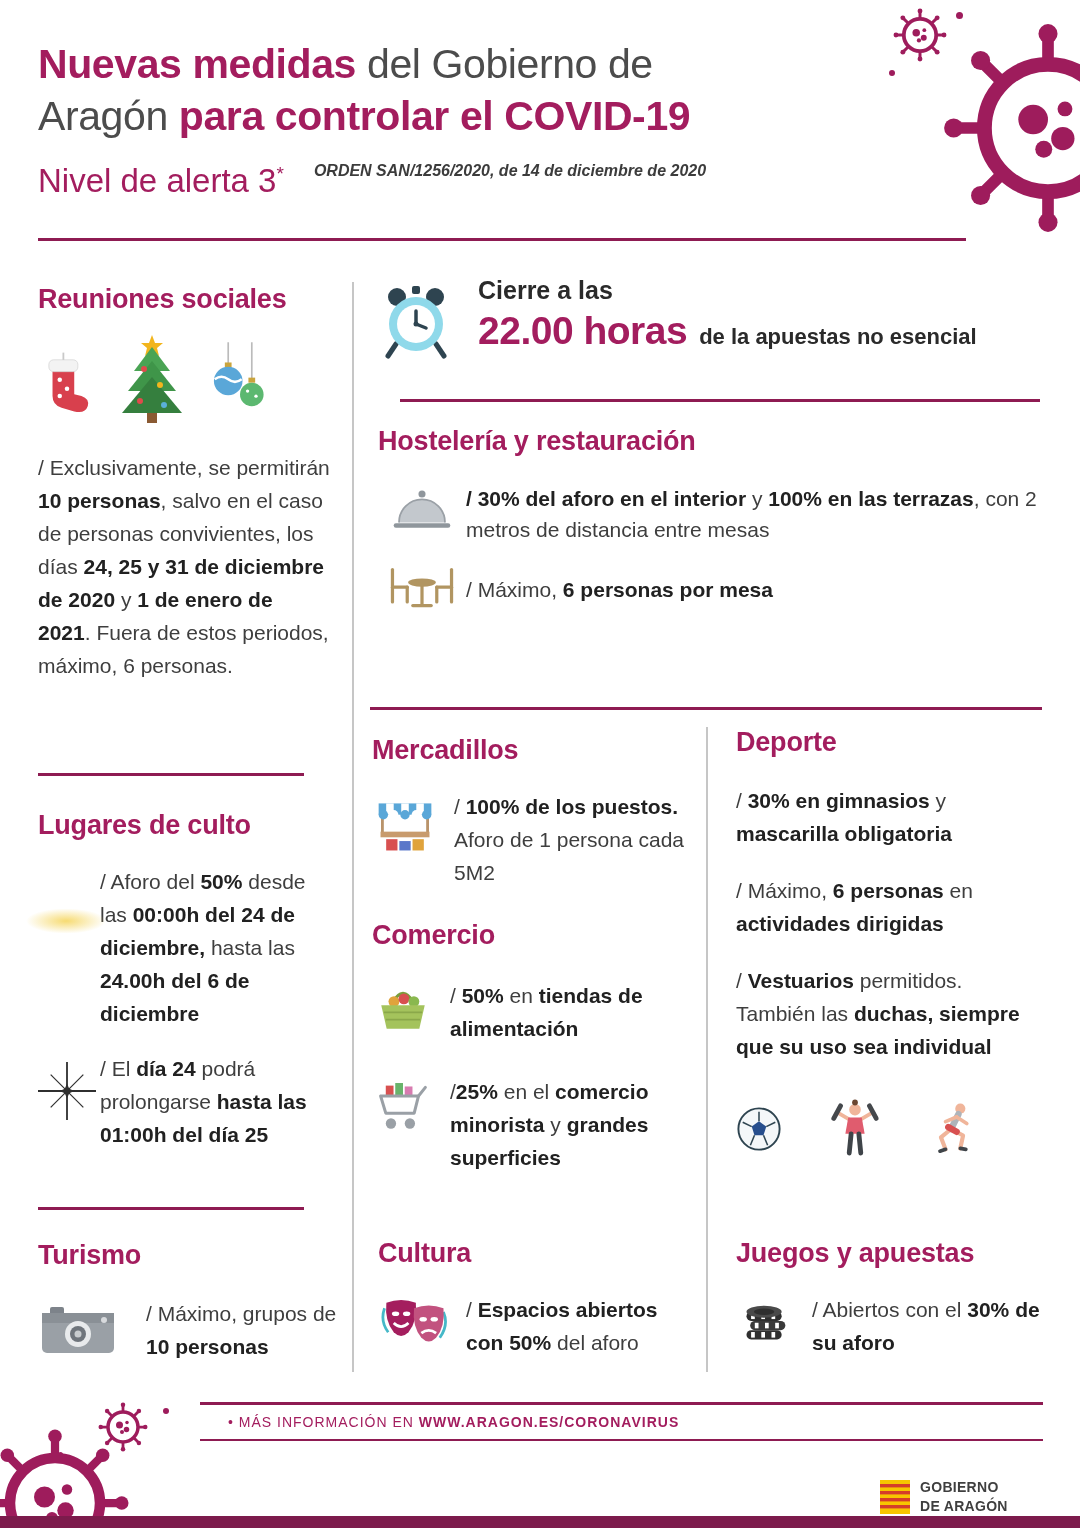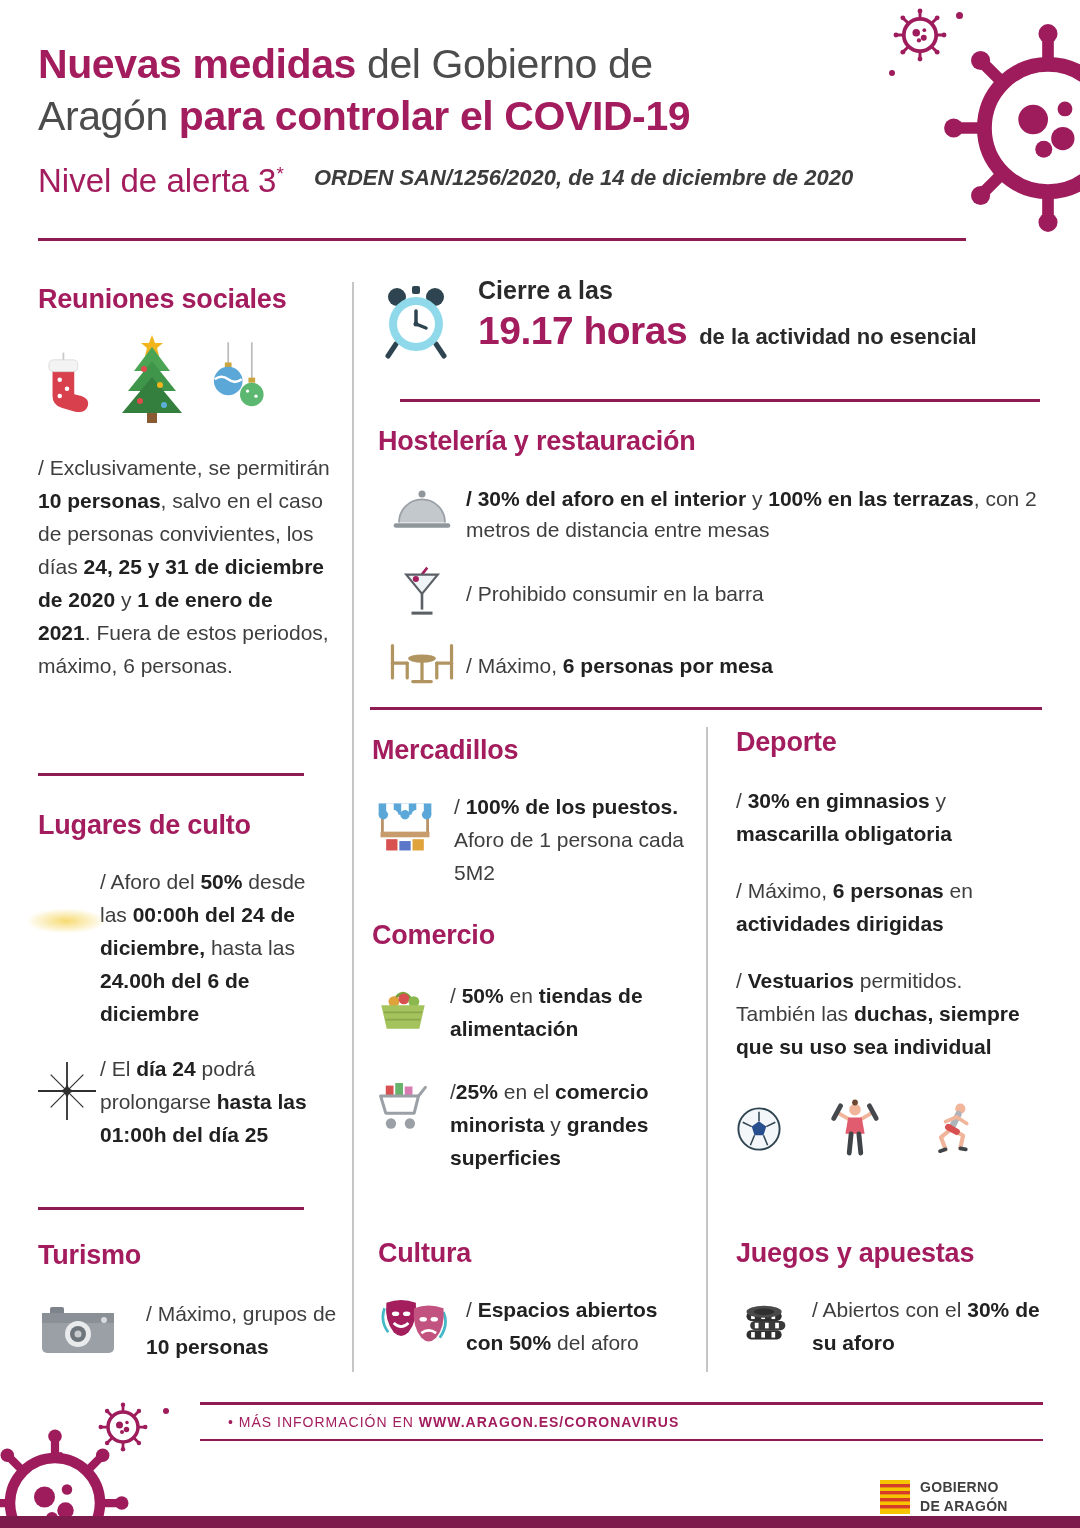--- a/index.html
+++ b/index.html
@@ -12,24 +12,24 @@
   .page{
     position:relative;width:1080px;height:1528px;background:#ffffff;overflow:hidden;
     font-family:"Liberation Sans","DejaVu Sans",sans-serif;color:var(--dark);
   }
   .abs{position:absolute;}
   .rule{background:var(--maroon);height:2.5px;}
   .vrule{background:#c6c6c6;width:2px;position:absolute;}
 
   
   h1{margin:0;font-size:41px;line-height:52px;font-weight:400;color:#4c4c4c;letter-spacing:-0.4px;}
-  .alert-row{display:flex;align-items:center;gap:30px;margin-top:20px;}
+  .alert-row{display:flex;align-items:flex-start;gap:30px;margin-top:20px;}
   .alert-level{font-size:33px;color:var(--magenta);font-weight:400;}
   .alert-level sup{font-size:19px;}
-  .order-ref{font-size:22px;font-style:italic;font-weight:700;color:#3c3c3c;padding-bottom:7px;}
+  .order-ref{font-size:16px;font-style:italic;font-weight:700;color:#3c3c3c;padding-bottom:7px;}
 
   
   .rich .seg-b{font-weight:700;color:#212121;}
   .rich .seg-m{color:var(--magenta);}
   h1 .seg-b{font-weight:700;}
 
   .sec-title{margin:0;font-size:27px;font-weight:700;color:var(--magenta);letter-spacing:-0.2px;}
   .body-text{font-size:21px;line-height:33px;margin:0;}
 
   
@@ -383,43 +383,35 @@
       <p class="body-text rich" style="flex:1"><span>/ Máximo, grupos de </span><span class="seg-b">10 personas</span></p>
     </div>
   </section>
 
   <svg class="abs" style="left:376px;top:282px" width="80" height="80">
       <use href="#sym-clock"></use>
     </svg>
   <div class="abs" style="left:478px;top:276px;width:562px">
     <div class="closure-intro">Cierre a las</div>
     <div class="time-row">
-      <span class="closure-time">19.17 horas</span>
-      <span class="closure-scope">de la actividad no esencial</span>
+      <span class="closure-time">22.00 horas</span>
+      <span class="closure-scope">de la apuestas no esencial</span>
     </div>
   </div>
   <div class="rule abs" style="left:400px;top:399px;width:640px"></div>
 
   <section class="abs" style="left:378px;top:426px;width:662px">
     <h2 class="sec-title">Hostelería y restauración</h2>
     <div class="h-item" style="margin-top:26px;align-items:flex-start">
       <span class="icon-col" style="width:88px;padding-top:4px">
         <svg width="64" height="46">
             <use href="#sym-cloche"></use>
           </svg>
       </span>
       <p class="body-text rich"><span class="seg-b">/ 30% del aforo en el interior</span><span> y </span><span class="seg-b">100% en las terrazas</span><span>, con 2 metros de distancia entre mesas</span></p>
-    </div>
-    <div class="h-item">
-      <span class="icon-col">
-        <svg width="42" height="56">
-            <use href="#sym-cocktail"></use>
-          </svg>
-      </span>
-      <p class="body-text rich"><span>/ Prohibido consumir en la barra</span></p>
     </div>
     <div class="h-item">
       <span class="icon-col">
         <svg width="78" height="48">
             <use href="#sym-table"></use>
           </svg>
       </span>
       <p class="body-text rich"><span>/ Máximo, </span><span class="seg-b">6 personas por mesa</span></p>
     </div>
   </section>

